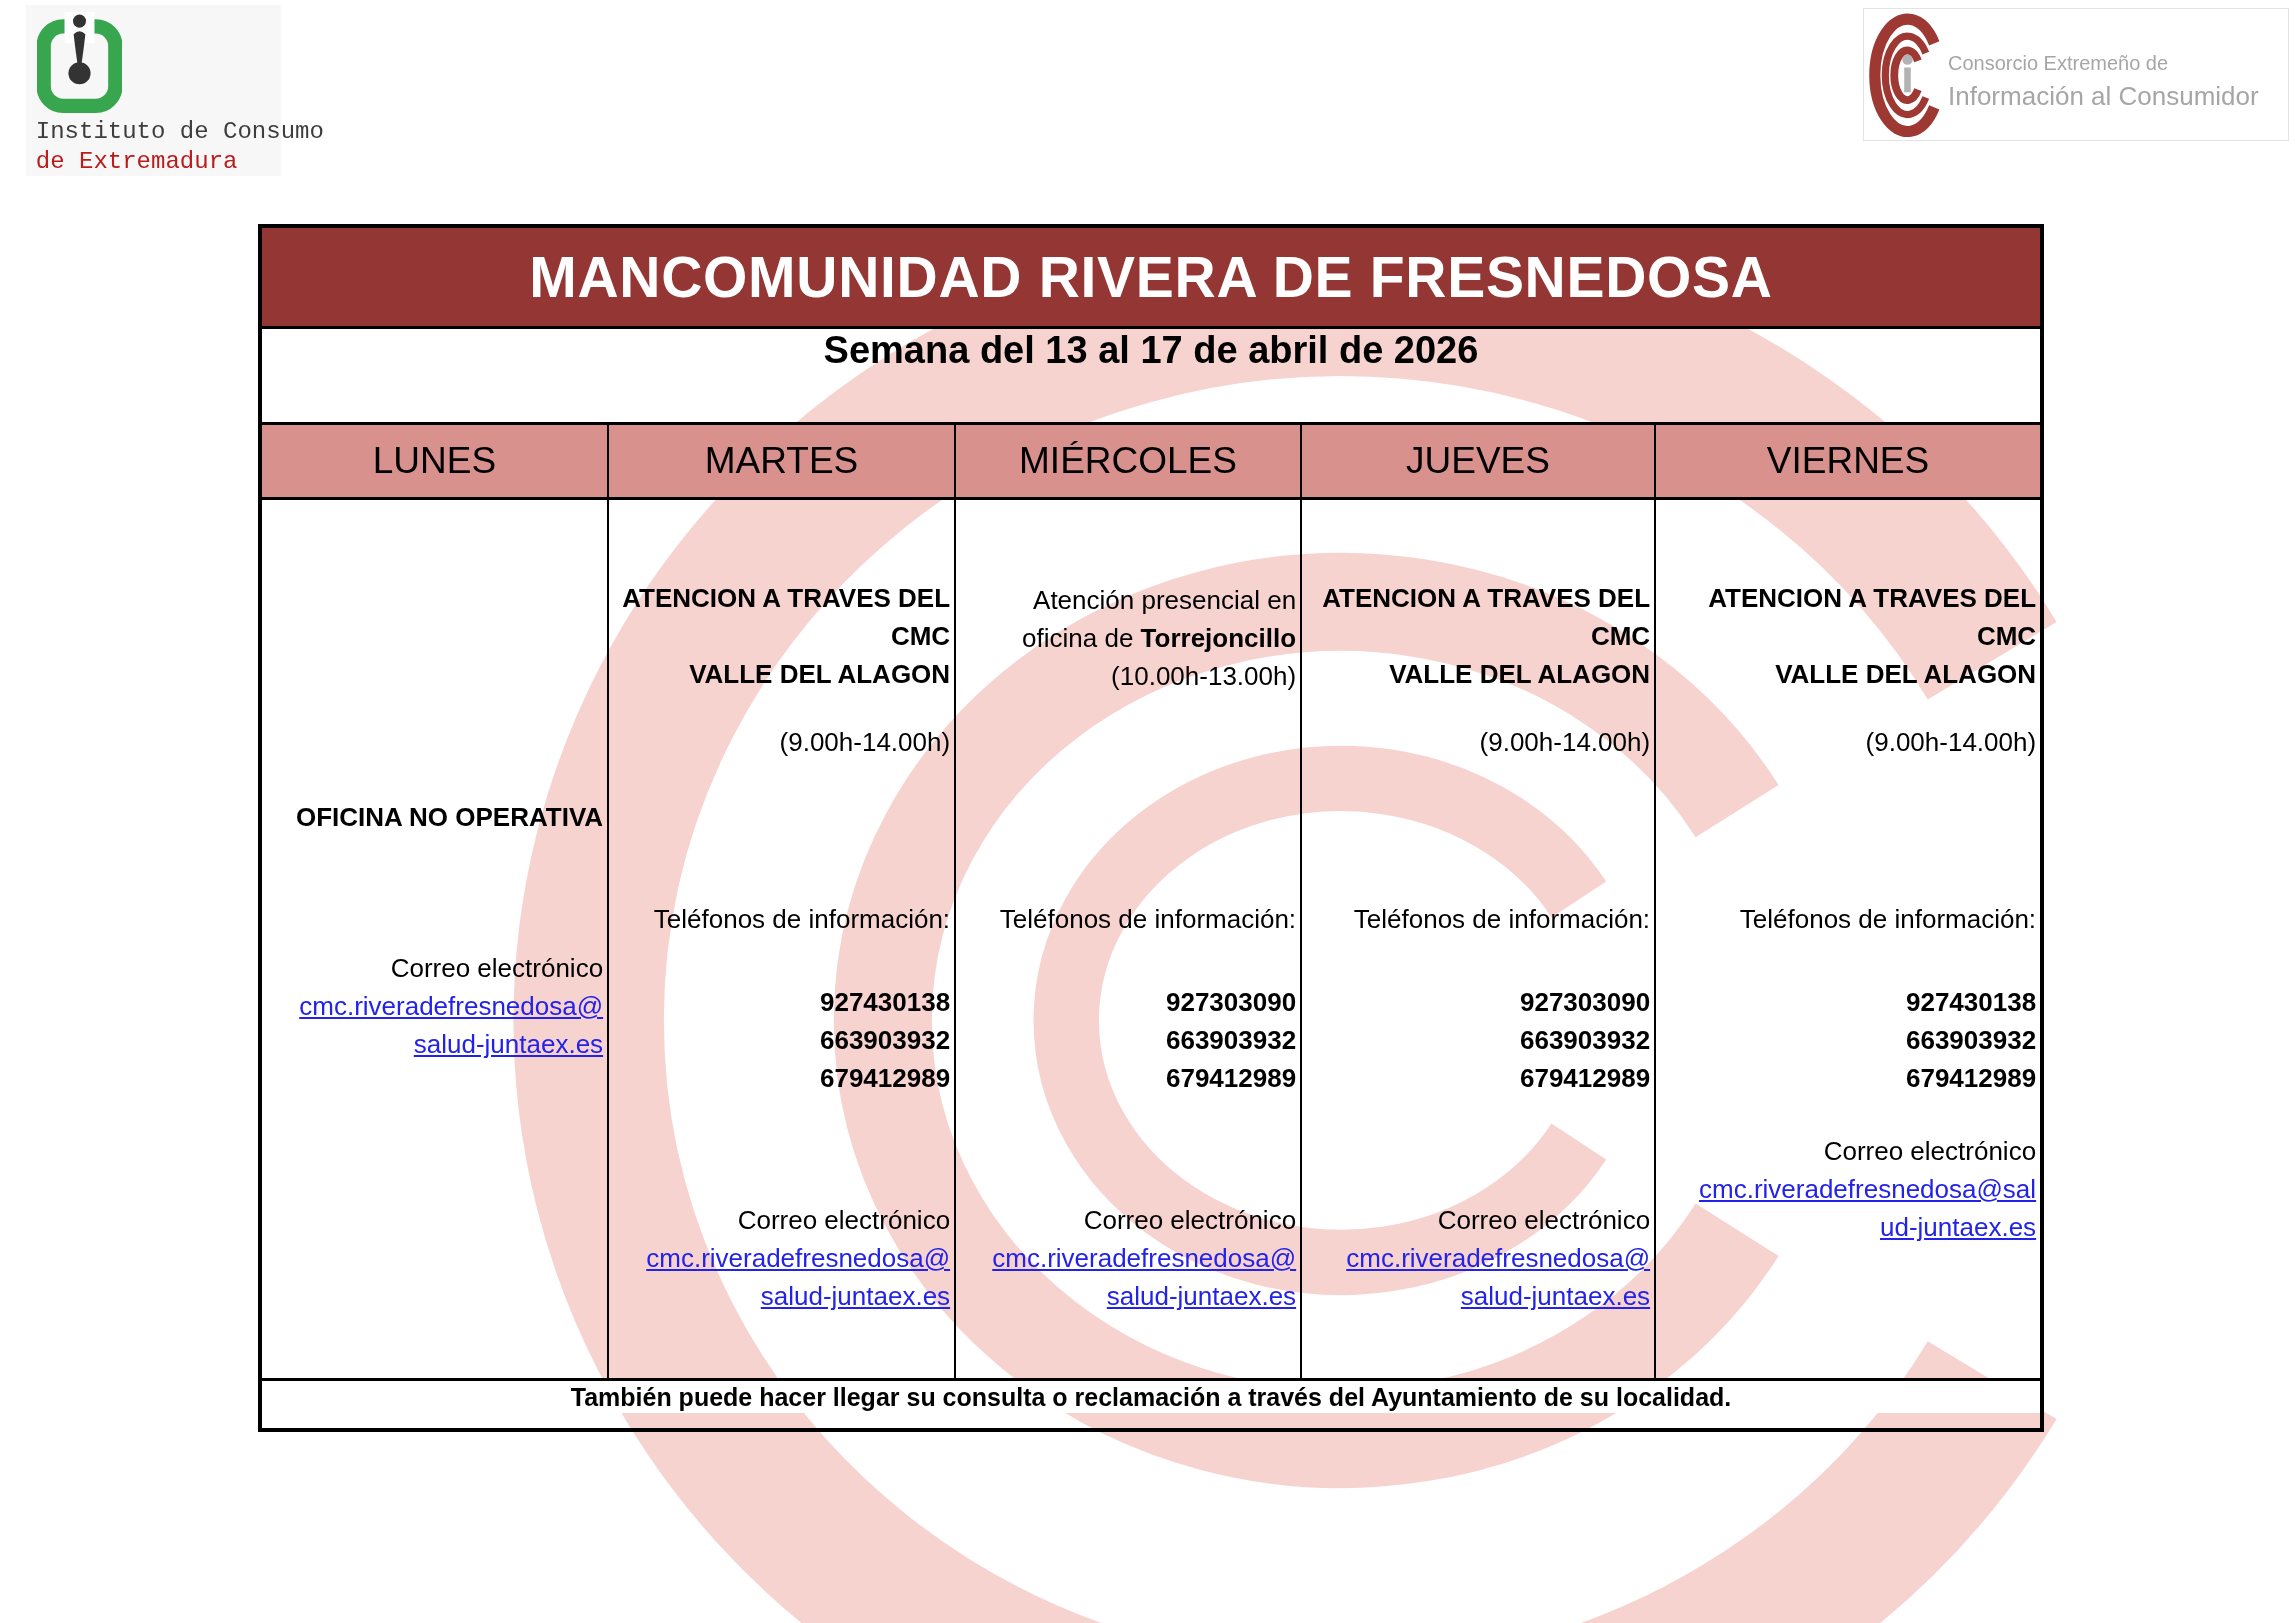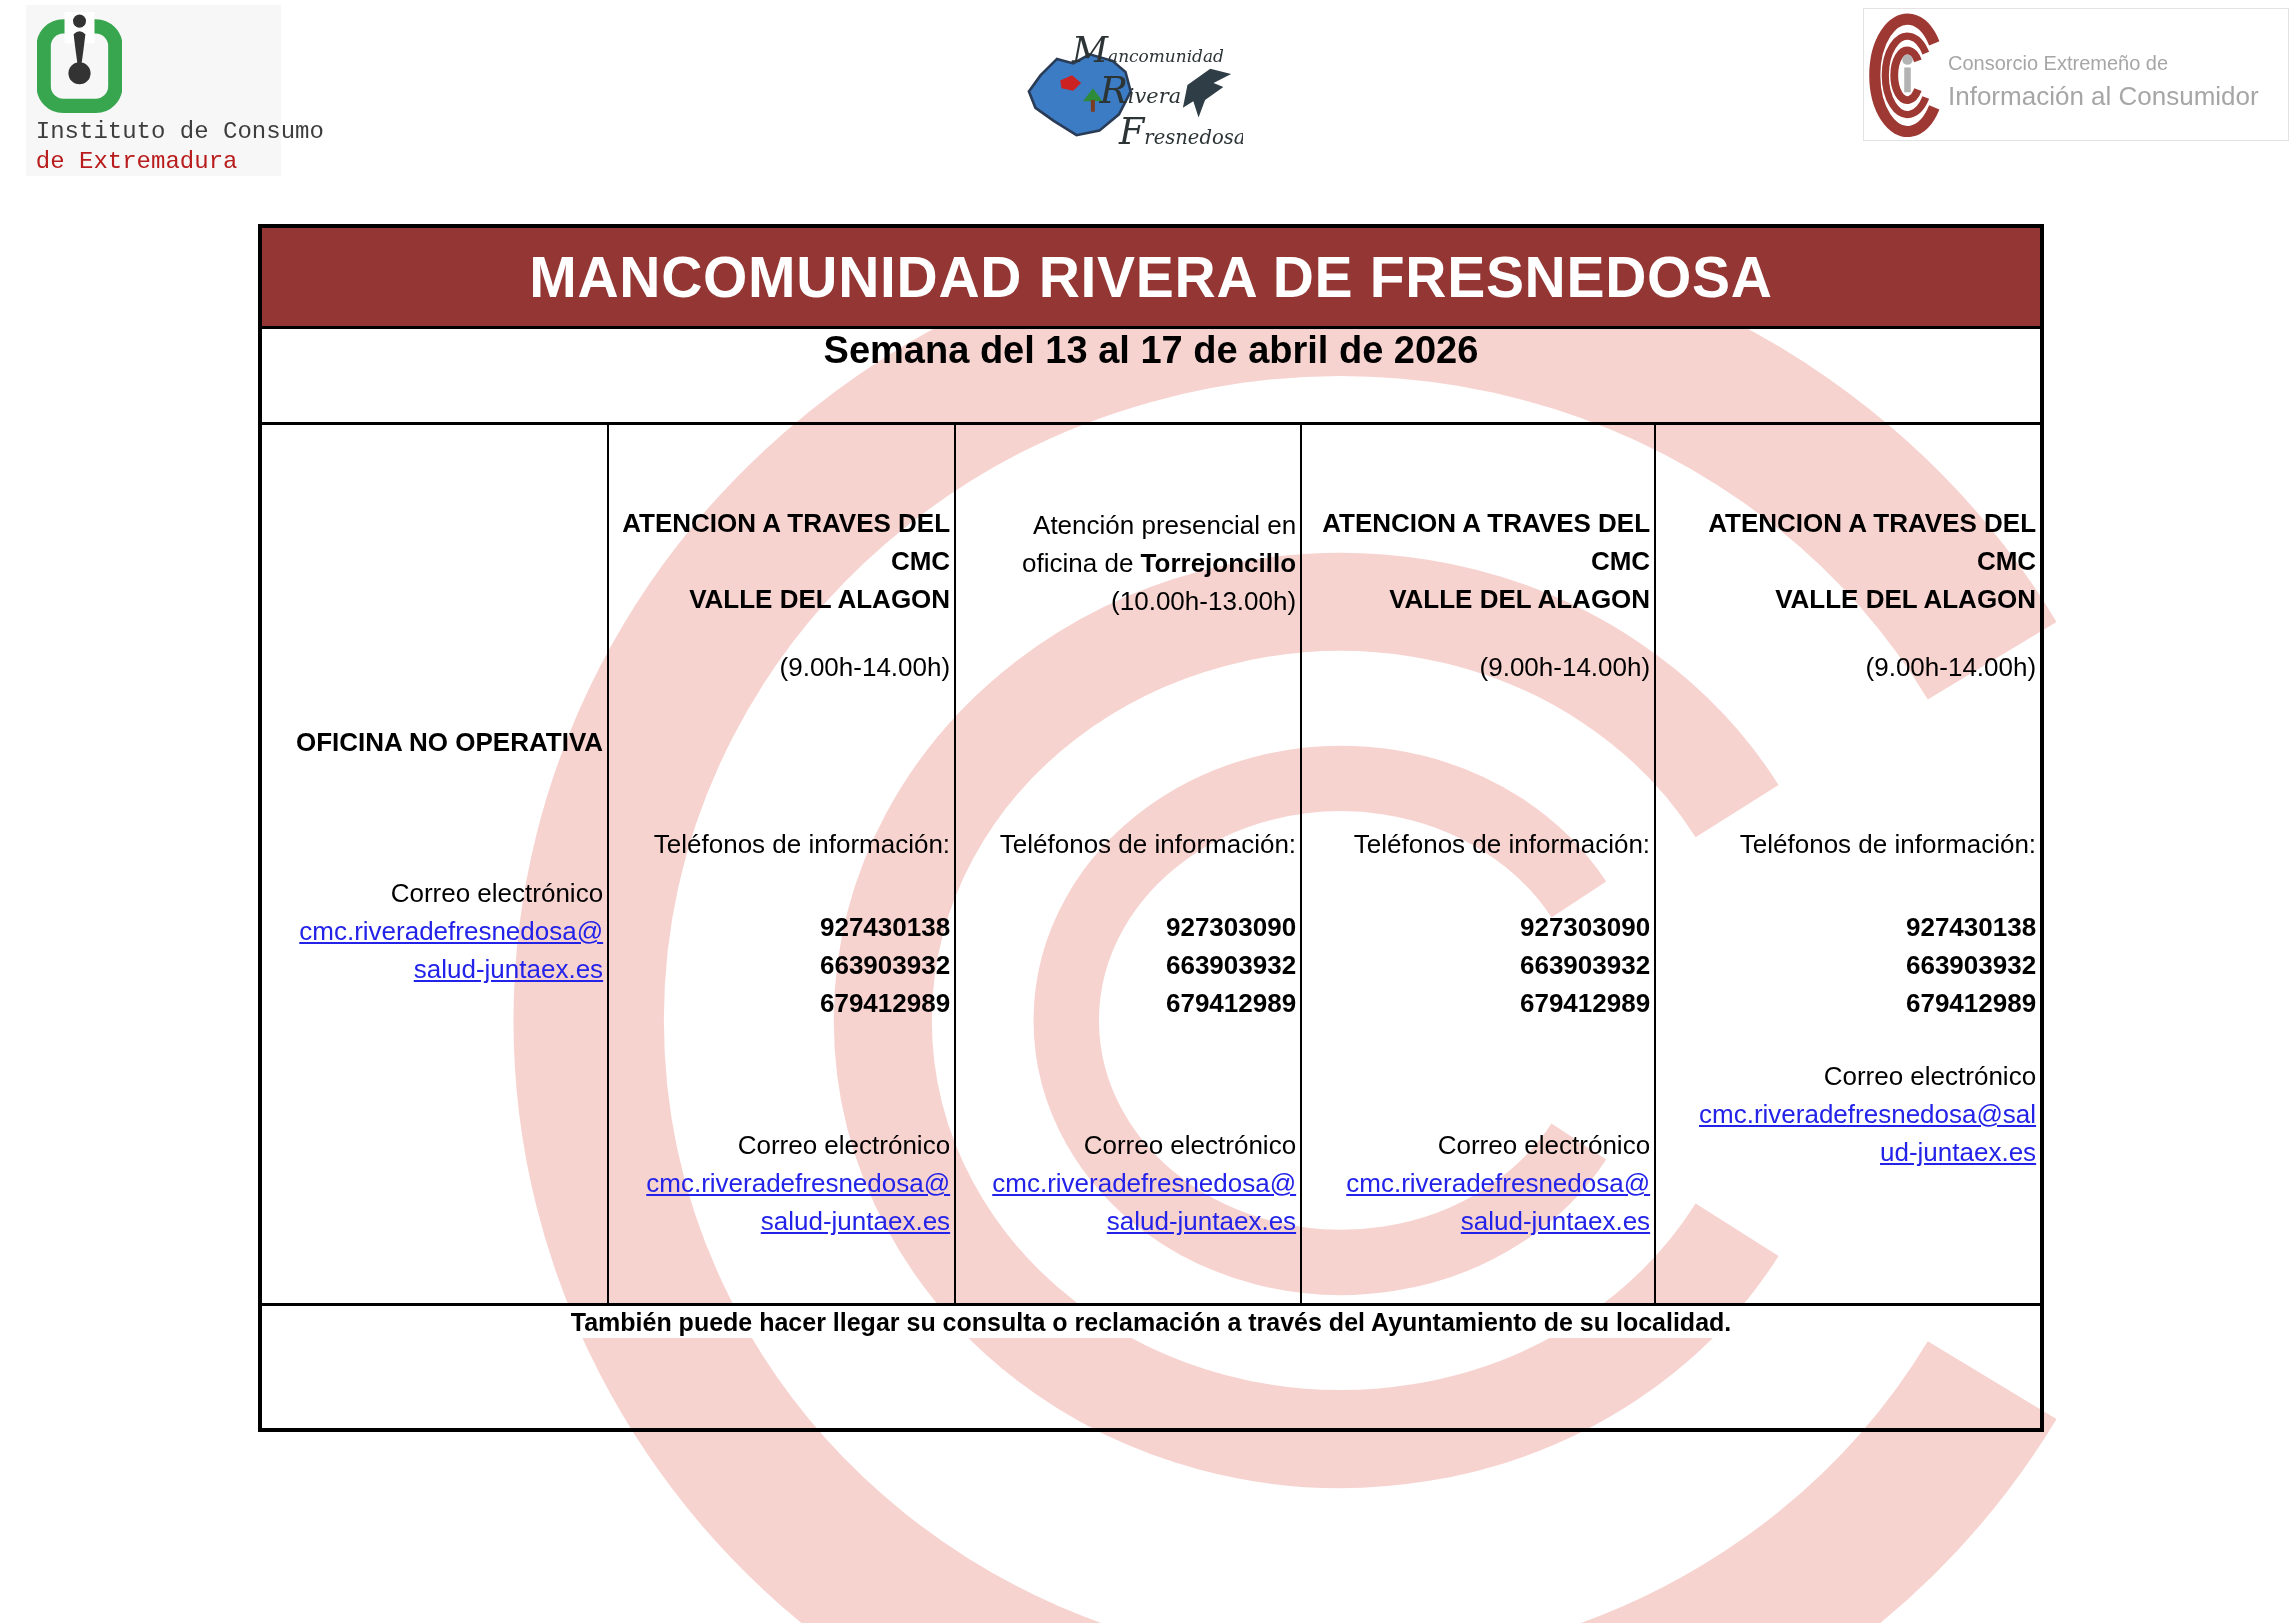--- a/index.html
+++ b/index.html
@@ -67,32 +67,20 @@
       <rect x="10" y="22" width="110" height="122" rx="30" fill="none" stroke="#37a64e" stroke-width="22"></rect>
       <rect x="42" y="0" width="46" height="48" fill="#ffffff"></rect>
       <circle cx="65" cy="14" r="10" fill="#333333"></circle>
       <path d="M56 34 Q65 25 74 34 Q71 60 68 80 L62 80 Q59 60 56 34 Z" fill="#333333"></path>
       <circle cx="65" cy="94" r="17" fill="#333333"></circle>
     </svg>
     <div class="l1">Instituto de Consumo</div>
     <div class="l2">de Extremadura</div>
   </div>
 
-  <div class="logo-center">
-    <svg width="222" height="137" viewBox="0 0 340 210">
-      <path d="M30 80 L55 55 L80 62 L105 48 L140 58 L160 75 L168 105 L150 140 L120 165 L85 172 L50 150 L22 130 L12 105 Z" fill="#3b7cc4" stroke="#2a3b55" stroke-width="4"></path>
-      <path d="M60 88 L78 80 L92 92 L80 104 L62 100 Z" fill="#cc2222"></path>
-      <path d="M95 120 L110 100 L125 120 Z" fill="#2e8b3a"></path>
-      <rect x="107" y="118" width="6" height="18" fill="#7a3b1e"></rect>
-      <path d="M255 95 L290 70 L322 78 L295 92 L310 98 L282 118 L272 145 L264 120 L248 130 Z" fill="#2f3d46"></path>
-      <text x="78" y="60" font-family="DejaVu Serif, serif" font-style="italic" font-size="26" fill="#2c3436"><tspan font-size="54">M</tspan><tspan>ancomunidad</tspan></text>
-      <text x="120" y="122" font-family="DejaVu Serif, serif" font-style="italic" font-size="32" fill="#2c3436"><tspan font-size="58">R</tspan>ivera</text>
-      <text x="150" y="185" font-family="DejaVu Serif, serif" font-style="italic" font-size="30" fill="#2c3436"><tspan font-size="56">F</tspan>resnedosa</text>
-    </svg>
-  </div>
 
   <div class="logo-right">
     <svg width="81" height="128" viewBox="0 0 124 196">
       <path d="M103 51 A50 86 0 1 0 103 149" fill="none" stroke="#9e3833" stroke-width="17"></path>
       <path d="M90 66 A34 60 0 1 0 90 134" fill="none" stroke="#9e3833" stroke-width="11"></path>
       <path d="M78 78 A20 38 0 1 0 78 122" fill="none" stroke="#9e3833" stroke-width="12"></path>
       <circle cx="62" cy="76" r="8" fill="#b3b3b3"></circle>
       <rect x="57" y="88" width="10" height="38" fill="#b3b3b3"></rect>
     </svg>
     <div class="r1">Consorcio Extremeño de</div>
@@ -102,20 +90,27 @@
   <div class="sched">
 
     <div class="row-title">
       <span class="t">MANCOMUNIDAD RIVERA DE FRESNEDOSA</span>
     </div>
 
     <div class="row-subtitle">
       <span class="t">Semana del 13 al 17 de abril de 2026</span>
     </div>
 
+    <div class="row-days">
+      <div class="day-cell w1">LUNES</div>
+      <div class="day-cell w2">MARTES</div>
+      <div class="day-cell w3">MIÉRCOLES</div>
+      <div class="day-cell w4">JUEVES</div>
+      <div class="day-cell w5">VIERNES</div>
+    </div>
 
     <div class="row-body">
 
       <div class="body-cell w1">
         <div class="cell-block bold" style="top:298px">OFICINA NO OPERATIVA</div>
         <div class="cell-block" style="top:449px">
           <span class="blk-line">Correo electrónico</span>
           <span class="blk-line link">cmc.riveradefresnedosa@</span>
           <span class="blk-line link">salud-juntaex.es</span>
         </div>

